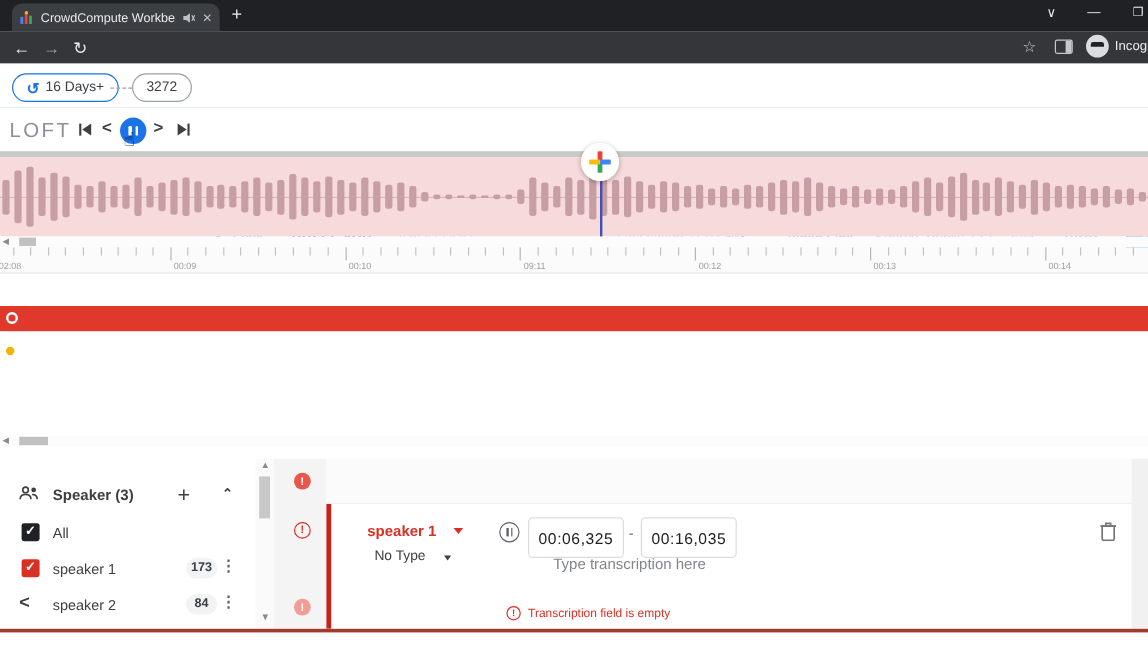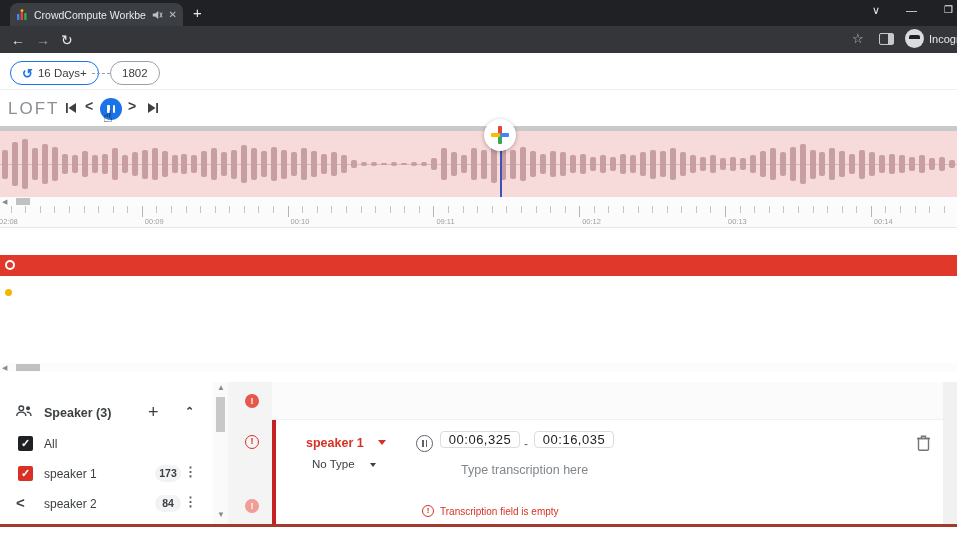--- a/index.html
+++ b/index.html
@@ -139,21 +139,21 @@
              border-left:4px solid #c5221f; }
   .seg-speaker { position:absolute; left:30px; top:16px; color:#d93025; font-size:12.5px; font-weight:700; }
   .seg-speaker-arrow { position:absolute; left:102px; top:20px; width:0; height:0;
              border-left:4px solid transparent; border-right:4px solid transparent; border-top:5px solid #d93025; }
   .seg-label { position:absolute; left:36px; top:38px; color:#3c4043; font-size:11.5px; }
   .seg-label-arrow { position:absolute; left:94px; top:43px; width:0; height:0;
              border-left:3.5px solid transparent; border-right:3.5px solid transparent; border-top:4.5px solid #3c4043; }
   .seg-pause { position:absolute; left:140px; top:15px; width:17px; height:17px; border:1.5px solid #5f6368;
                border-radius:50%; display:flex; align-items:center; justify-content:center; gap:2px; }
   .seg-pause i { width:1.8px; height:7px; background:#5f6368; }
-  .timebox { position:absolute; top:11px; width:80px; height:17px; border:1px solid #dadce0; border-radius:4px;
+  .timebox { position:absolute; top:11px; width:80px; height:34px; border:1px solid #dadce0; border-radius:4px;
              background:#fff; color:#202124; font-size:13px; letter-spacing:.5px;
              display:flex; align-items:center; justify-content:center; }
   .time-dash { position:absolute; left:248px; top:17px; color:#5f6368; font-size:12px; }
   .seg-placeholder { position:absolute; left:146px; top:43px; color:#80868b; font-size:12.5px;margin-left:39px; }
   .seg-error { position:absolute; left:146px; top:85px; display:flex; align-items:center; gap:6px; }
   .seg-error-ic { width:12px; height:12px; border:1.3px solid #d93025; border-radius:50%; color:#d93025;
                   font-size:8px; font-weight:700; text-align:center; line-height:10px; }
   .seg-error-text { color:#d93025; font-size:10px; }
   .seg-trash { position:absolute; left:640px; top:14px; }
   .rightstrip { position:absolute; left:943px; top:0; width:14px; height:142px; background:#f1f1f1; }
@@ -200,21 +200,21 @@
     <span class="incog-label">Incognito</span>
   </div>
 
   <div class="pillrow">
     <div class="pill pill1">
       <span class="hist-ic">↺</span>
       <span>16 Days+</span>
     </div>
     <div class="pill-dash"></div>
     <div class="pill pill2">
-      <span>1802</span>
+      <span>3272</span>
     </div>
   </div>
 
   <div class="loftbar">
     <span class="loft-name">LOFT</span>
     <svg class="sic tico" style="left:64px;" viewBox="0 0 14 14">
       <rect x="2" y="2" width="1.8" height="10" fill="#3c4043"></rect>
       <path d="M12 2L4.5 7l7.5 5z" fill="#3c4043"></path>
     </svg>
     <span class="chevbtn" style="left:85px;">&lt;</span>

